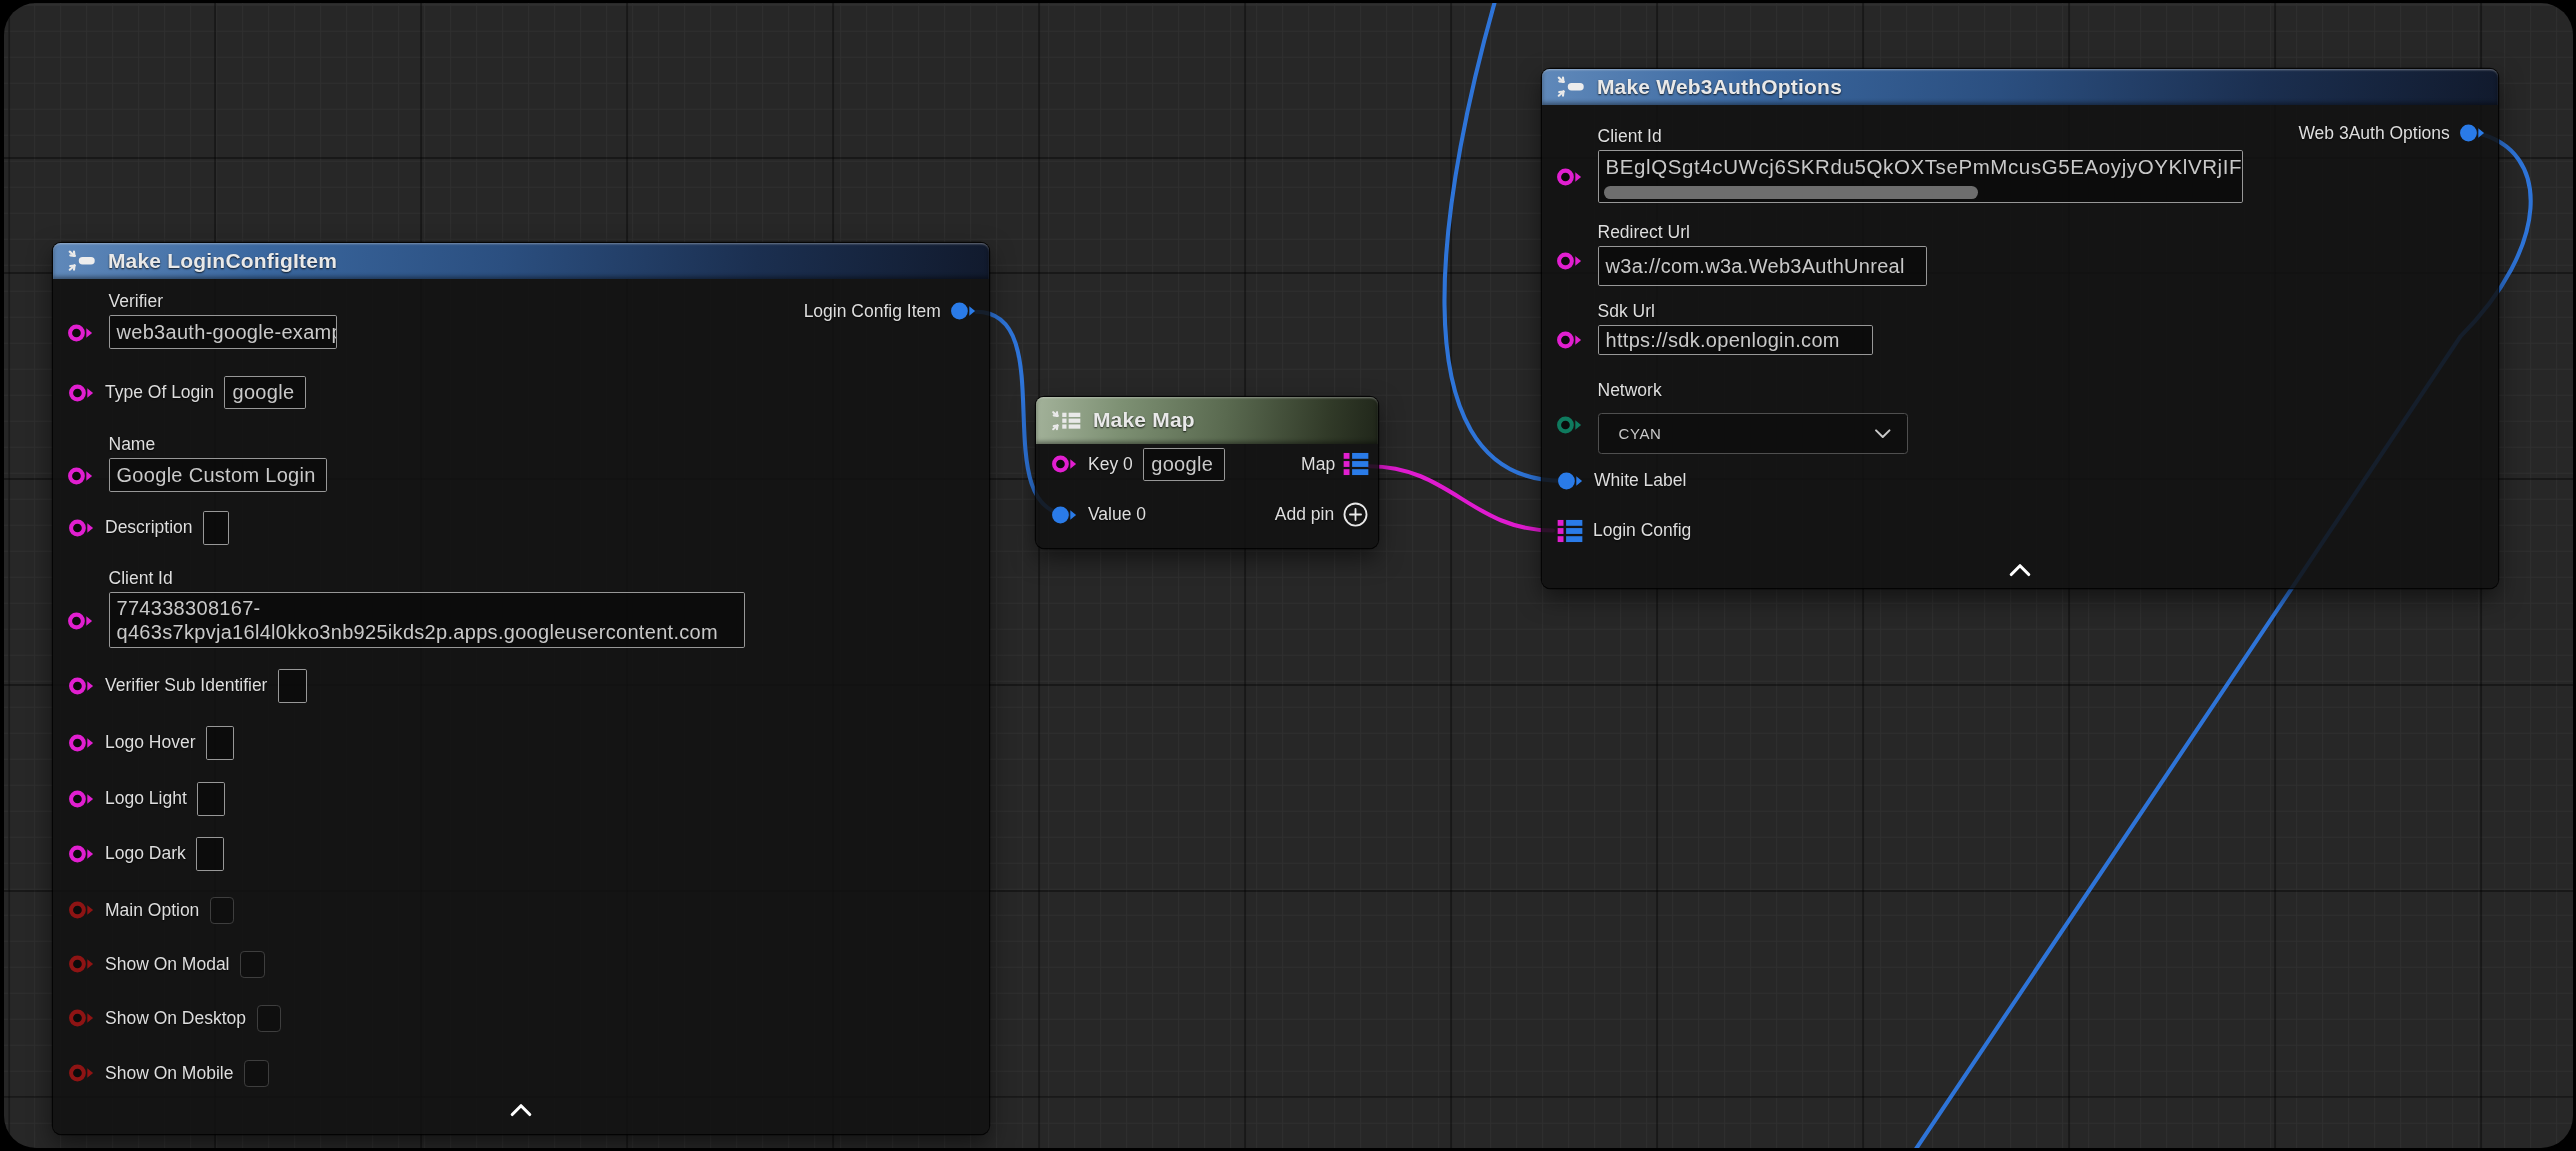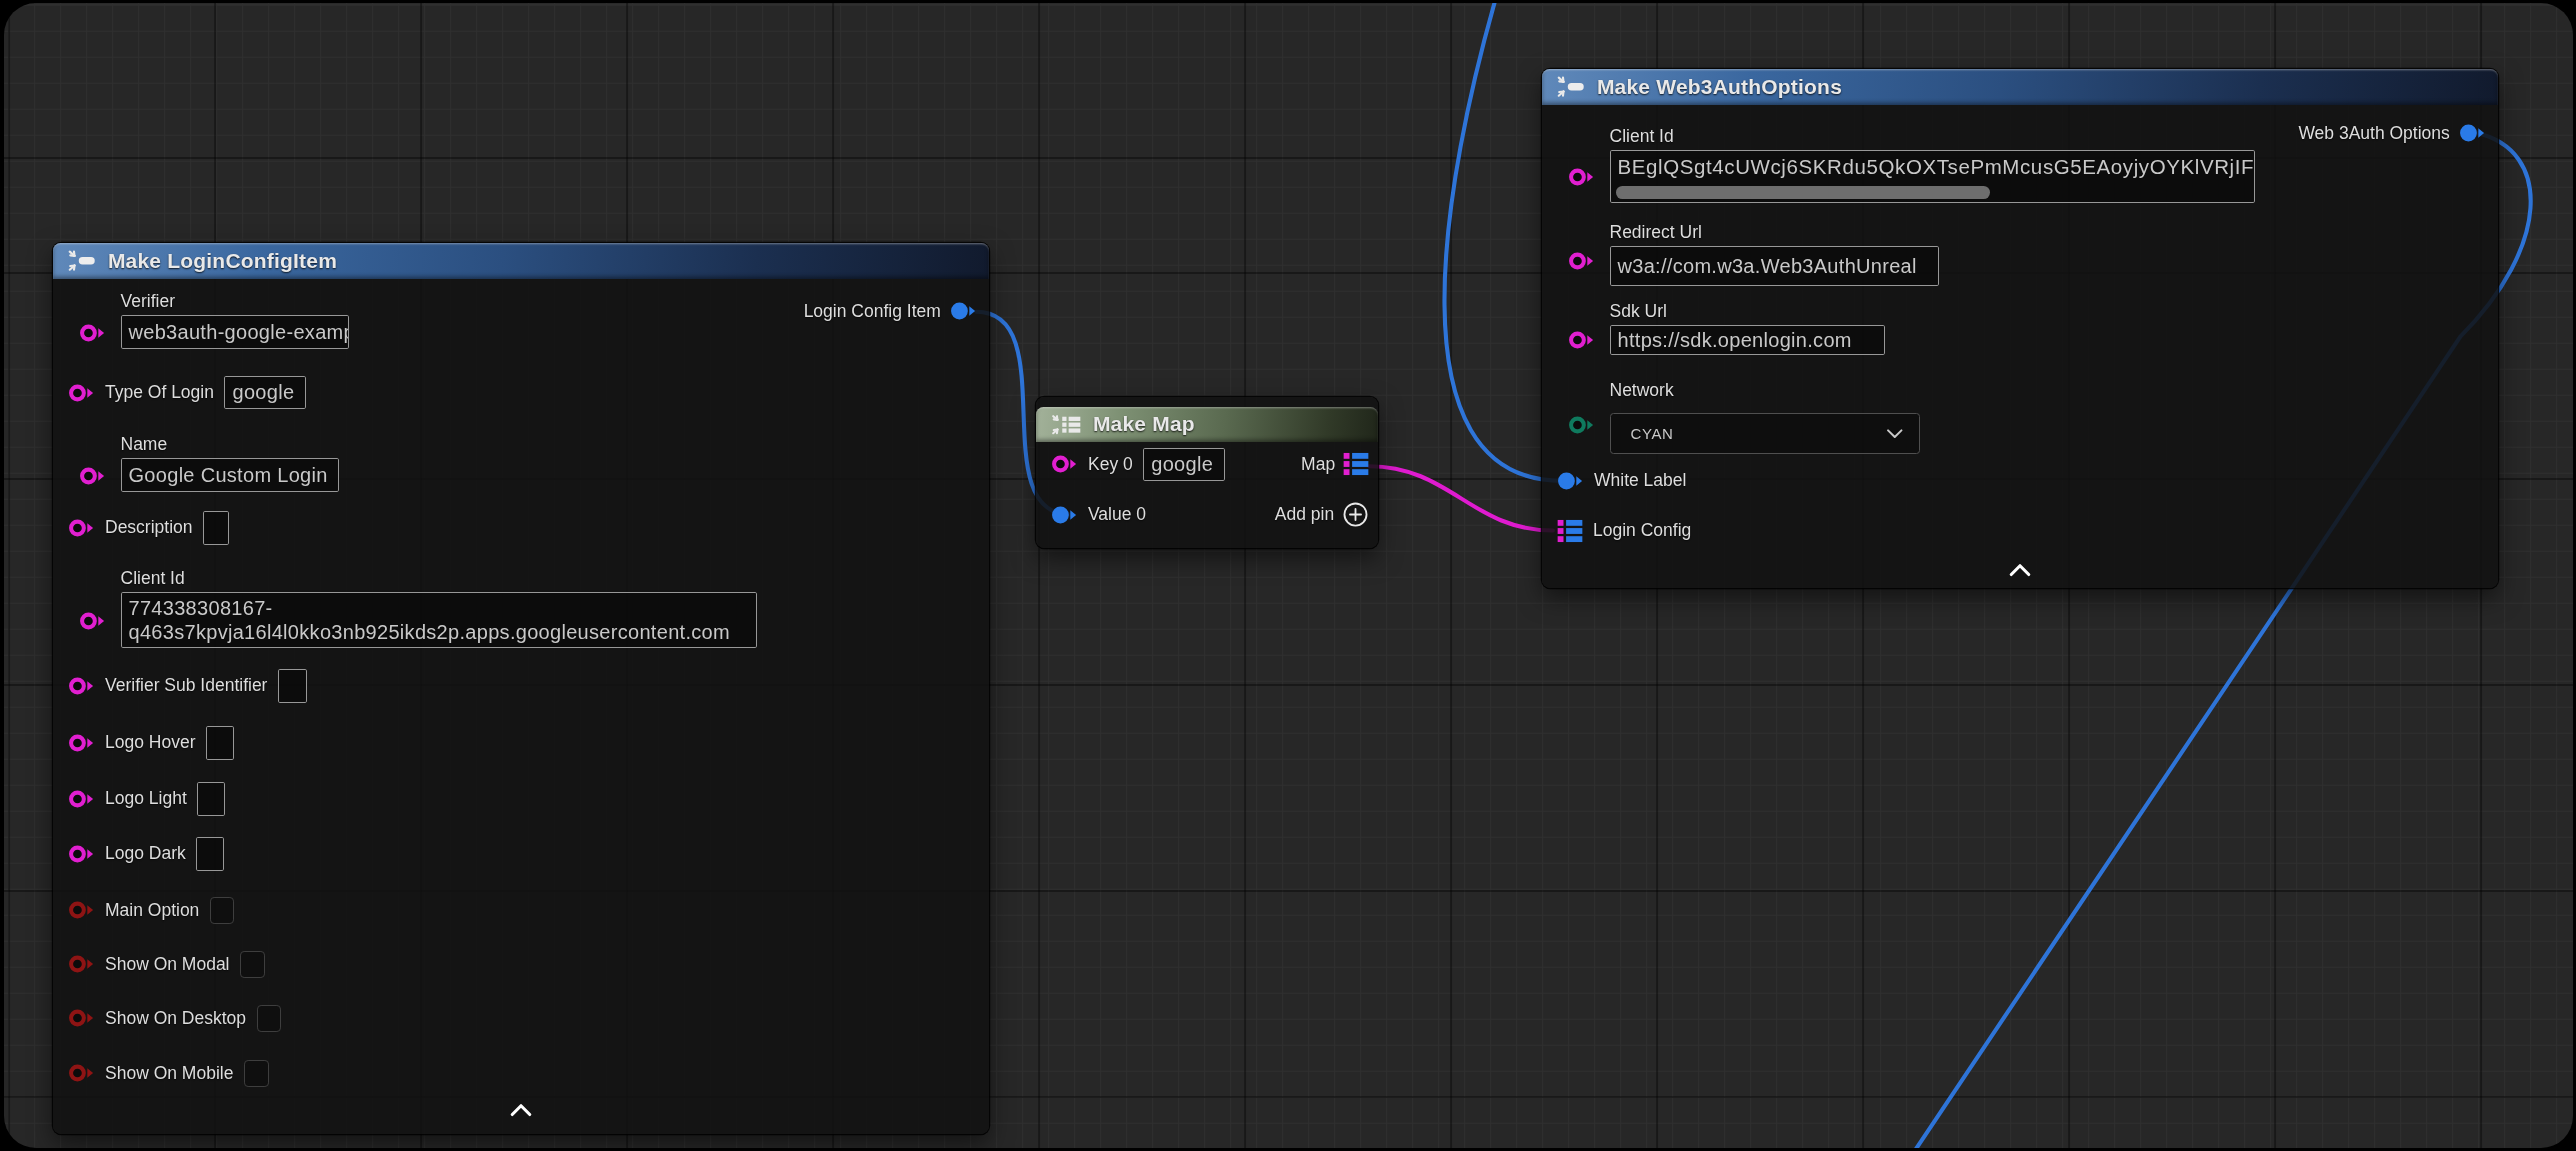--- a/index.html
+++ b/index.html
@@ -29,21 +29,21 @@
   .tfield{box-sizing:border-box;background:rgba(6,6,6,0.55);border:1.2px solid #989898;border-radius:1.8px;
     padding:1.2px 7px;display:flex;align-items:center;overflow:hidden;position:relative;}
   .tfield.small{padding:0;}
   .cb{box-sizing:border-box;width:24.6px;height:27px;border:1.2px solid #3e3e3e;border-radius:4.1px;background:rgba(12,12,12,0.6);}
   .dd{box-sizing:border-box;width:310px;height:41px;border:1.2px solid #4f4f4f;border-radius:3.5px;background:rgba(10,10,10,0.55);
     display:flex;align-items:center;justify-content:space-between;padding:0 15px 0 20px;}
   .dval{font-size:15px;color:#c9c9c9;letter-spacing:0.6px;}
 
   .orow{position:absolute;right:0;display:flex;align-items:center;gap:9px;padding-right:11.7px;height:35px;}
   .irow{position:absolute;left:0;right:0;display:flex;align-items:center;gap:10.5px;padding-left:15px;}
-  .frow{position:absolute;left:12px;right:0;}
+  .frow{position:absolute;left:0;right:0;}
   .frow .plabel{display:block;margin-left:56px;height:22px;line-height:22px;}
   .frow .tfield{margin-left:56px;margin-top:3.5px;}
   .frow .pin{position:absolute;left:14px;}
   .irow .pin{position:static;flex:0 0 auto;}
 
   .pin{width:27px;height:22px;}
   .pin .c{fill:rgba(0,0,0,0.45);stroke-width:7;}
   .pin.str .c{stroke:#e11fd0;} .pin.str .a{fill:#e11fd0;}
   .pin.bool .c{stroke:#8e1414;} .pin.bool .a{fill:#8e1414;}
   .pin.enum .c{stroke:#0f7a5e;} .pin.enum .a{fill:#0f7a5e;}
@@ -215,21 +215,21 @@
       <span class="plabel">Show On Mobile</span>
       <div class="cb"></div>
     </div>
 
     <svg class="chev" style="top:859px;" viewBox="0 0 44 24">
       <path d="M8 20 L22 6 L36 20" stroke="#ffffff" stroke-width="5" fill="none" stroke-linecap="round" stroke-linejoin="round"></path>
     </svg>
   </div>
 
   <div class="node" style="left:1032px;top:394px;width:342px;height:151px;">
-    <div class="hd green" style="height:35px;margin-top:10px;">
+    <div class="hd green" style="height:47px;">
       <svg class="hicon" width="35" height="23.4" viewBox="0 0 64 44">
         <g stroke="#e9e9e9" stroke-width="4" fill="none" stroke-linecap="round">
           <path d="M7 6 L15 13"></path>
             <path d="M15 13 l-7 -1"></path>
             <path d="M15 13 l-1 -7"></path>
           <path d="M7 38 L15 31"></path>
             <path d="M15 31 l-7 1"></path>
             <path d="M15 31 l-1 7"></path>
         </g>
         <g fill="#e9e9e9">

